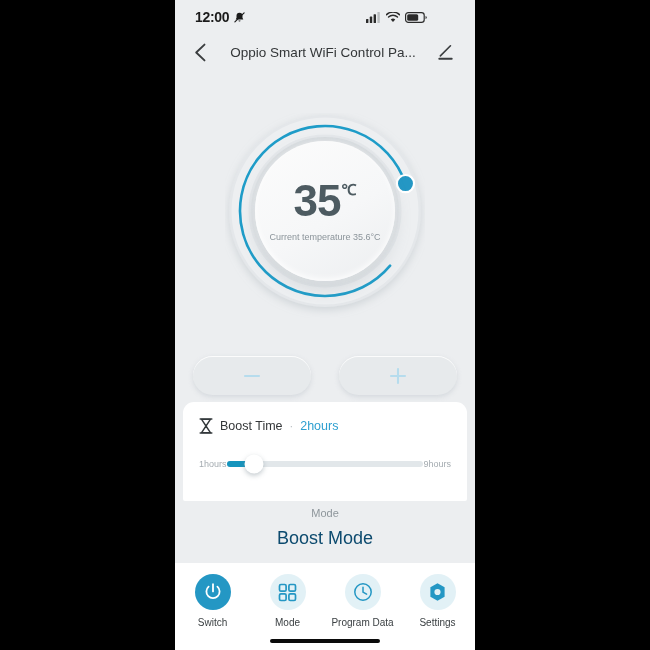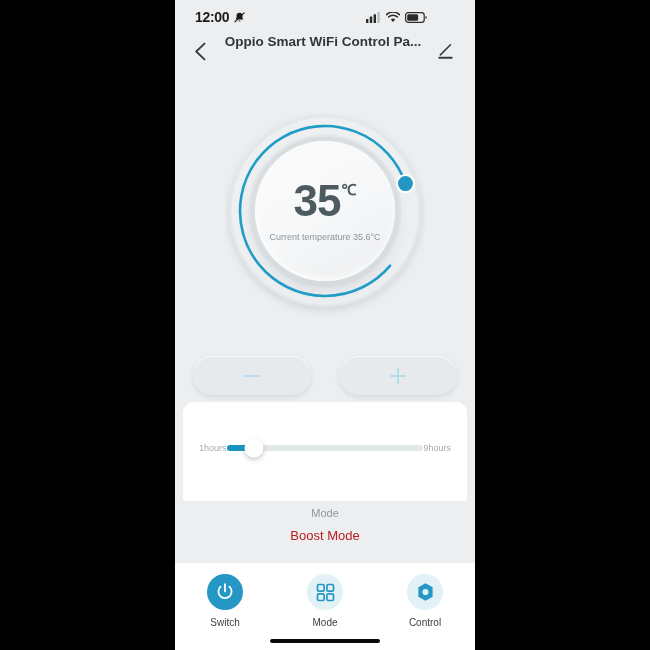--- a/index.html
+++ b/index.html
@@ -54,21 +54,21 @@
     gap: 5px;
   }
 
   
   #header {
     position: absolute;
     top: 34px; left: 0;
     width: 296px;
     height: 36px;
     display: flex;
-    font-weight: bold;
+    align-items: center;
   }
   #back-btn {
     width: 34px; height: 34px;
     margin-left: 8px;
     display: flex; align-items: center; justify-content: center;
     cursor: pointer;
   }
   #header-title {
     flex: 1;
     text-align: center;
@@ -229,22 +229,22 @@
     left: 0;
     width: 300px;
     text-align: center;
   }
   #mode-label {
     font-size: 11px;
     color: #8e969b;
   }
   #mode-value {
     margin-top: 9px;
-    font-size: 13px;
-    color: #b91c1c;
+    font-size: 18px;
+    color: #0c4a6e;
   }
 
   
   #bottom-nav {
     position: absolute;
     left: 0;
     bottom: 0;
     width: 300px;
     height: 87px;
     background: #ffffff;
@@ -369,20 +369,30 @@
     </div>
     <div class="adjust-btn">
       <svg width="22" height="22" viewBox="0 0 22 22">
         <line x1="4" y1="11" x2="18" y2="11" stroke="#b6dced" stroke-width="2.1" stroke-linecap="round"></line>
         <line x1="11" y1="4" x2="11" y2="18" stroke="#b6dced" stroke-width="2.1" stroke-linecap="round"></line>
       </svg>
     </div>
   </div>
 
   <div id="boost-card">
+    <div id="boost-header">
+      <svg width="14" height="16" viewBox="0 0 14 16">
+        <line x1="1.2" y1="1" x2="12.8" y2="1" stroke="#33383b" stroke-width="1.5" stroke-linecap="round"></line>
+        <line x1="1.2" y1="15" x2="12.8" y2="15" stroke="#33383b" stroke-width="1.5" stroke-linecap="round"></line>
+        <path d="M2.6 1.4 L11.4 1.4 L7 8 L11.4 14.6 L2.6 14.6 L7 8 Z" fill="none" stroke="#33383b" stroke-width="1.4" stroke-linejoin="round"></path>
+      </svg>
+      <span id="boost-label">Boost Time</span>
+      <span id="boost-sep">·</span>
+      <span id="boost-value">2hours</span>
+    </div>
     <div id="slider-row">
       <span class="slider-edge-label">1hours</span>
       <div id="slider-track" style="background: rgb(226, 231, 234);">
         <div id="slider-fill" style="width: 14%; background: rgb(22, 148, 189);"></div>
         <div id="slider-thumb" style="left: 14%;"></div>
       </div>
       <span class="slider-edge-label">9hours</span>
     </div>
   </div>
 
@@ -408,27 +418,36 @@
         <svg width="19" height="19" viewBox="0 0 19 19">
           <rect x="1.5" y="1.5" width="6.6" height="6.6" rx="1.4" fill="none" stroke="#2497c4" stroke-width="1.7"></rect>
           <rect x="10.9" y="1.5" width="6.6" height="6.6" rx="1.4" fill="none" stroke="#2497c4" stroke-width="1.7"></rect>
           <rect x="1.5" y="10.9" width="6.6" height="6.6" rx="1.4" fill="none" stroke="#2497c4" stroke-width="1.7"></rect>
           <rect x="10.9" y="10.9" width="6.6" height="6.6" rx="1.4" fill="none" stroke="#2497c4" stroke-width="1.7"></rect>
         </svg>
       </div>
       <div class="nav-label">Mode</div>
     </div>
 
+    <div class="nav-item">
+      <div class="nav-circle">
+        <svg width="20" height="20" viewBox="0 0 20 20">
+          <circle cx="10" cy="10" r="8.2" fill="none" stroke="#2497c4" stroke-width="1.5"></circle>
+          <polyline points="10,5.2 10,10.2 13.6,12.2" fill="none" stroke="#2497c4" stroke-width="1.5" stroke-linecap="round" stroke-linejoin="round"></polyline>
+        </svg>
+      </div>
+      <div class="nav-label">Program Data</div>
+    </div>
 
     <div class="nav-item">
       <div class="nav-circle">
         <svg width="19" height="20" viewBox="0 0 19 20">
           <path d="M9.5 1.2 L16.6 5.3 L16.6 14.7 L9.5 18.8 L2.4 14.7 L2.4 5.3 Z" fill="#2497c4"></path>
           <circle cx="9.5" cy="10" r="3.1" fill="#e2f1f6"></circle>
         </svg>
       </div>
-      <div class="nav-label">Control</div>
+      <div class="nav-label">Settings</div>
     </div>
 
     <div id="home-indicator"></div>
   </div>
 
 </div>
 
 </body></html>

